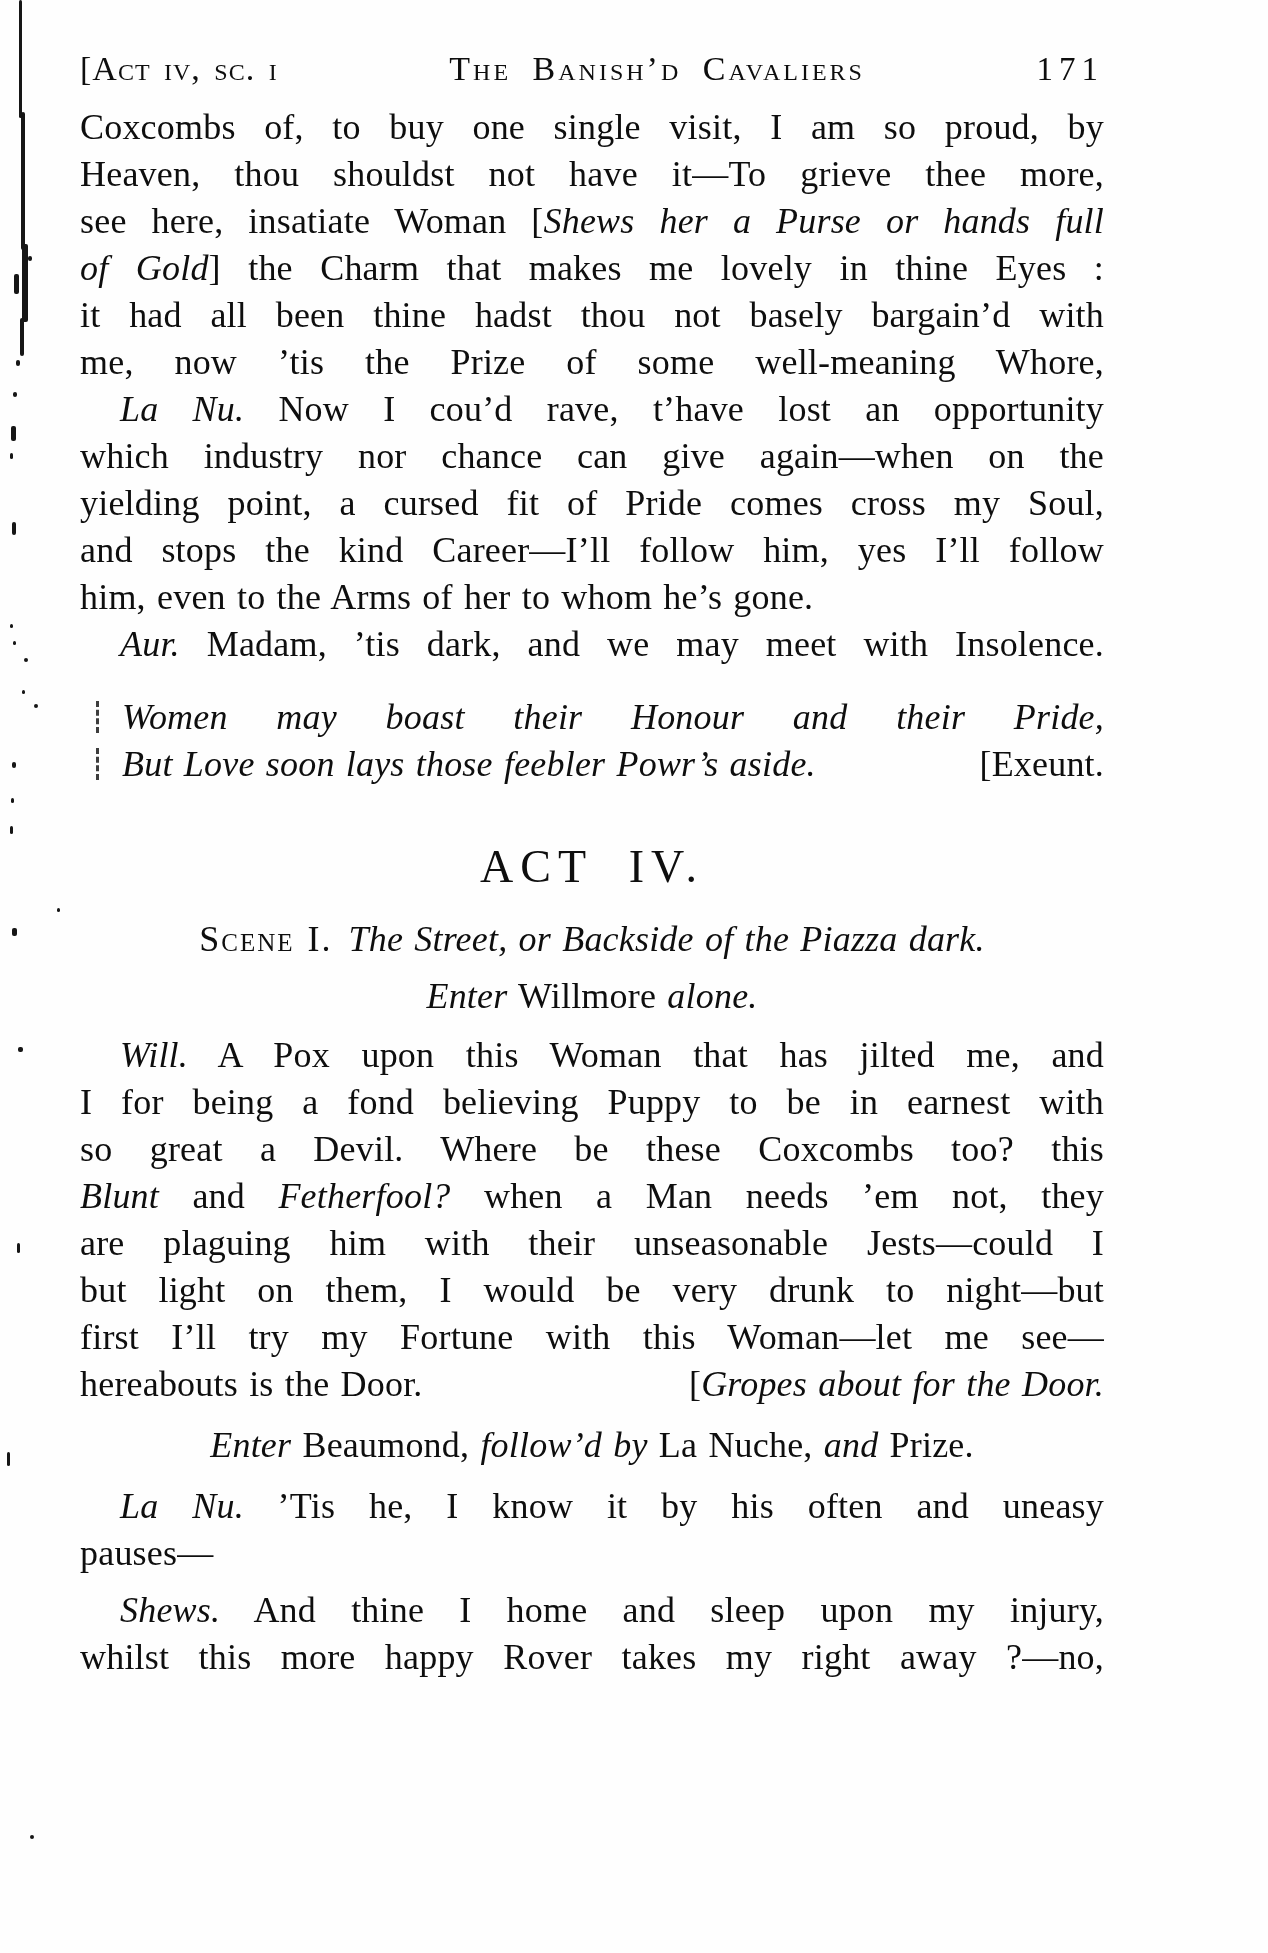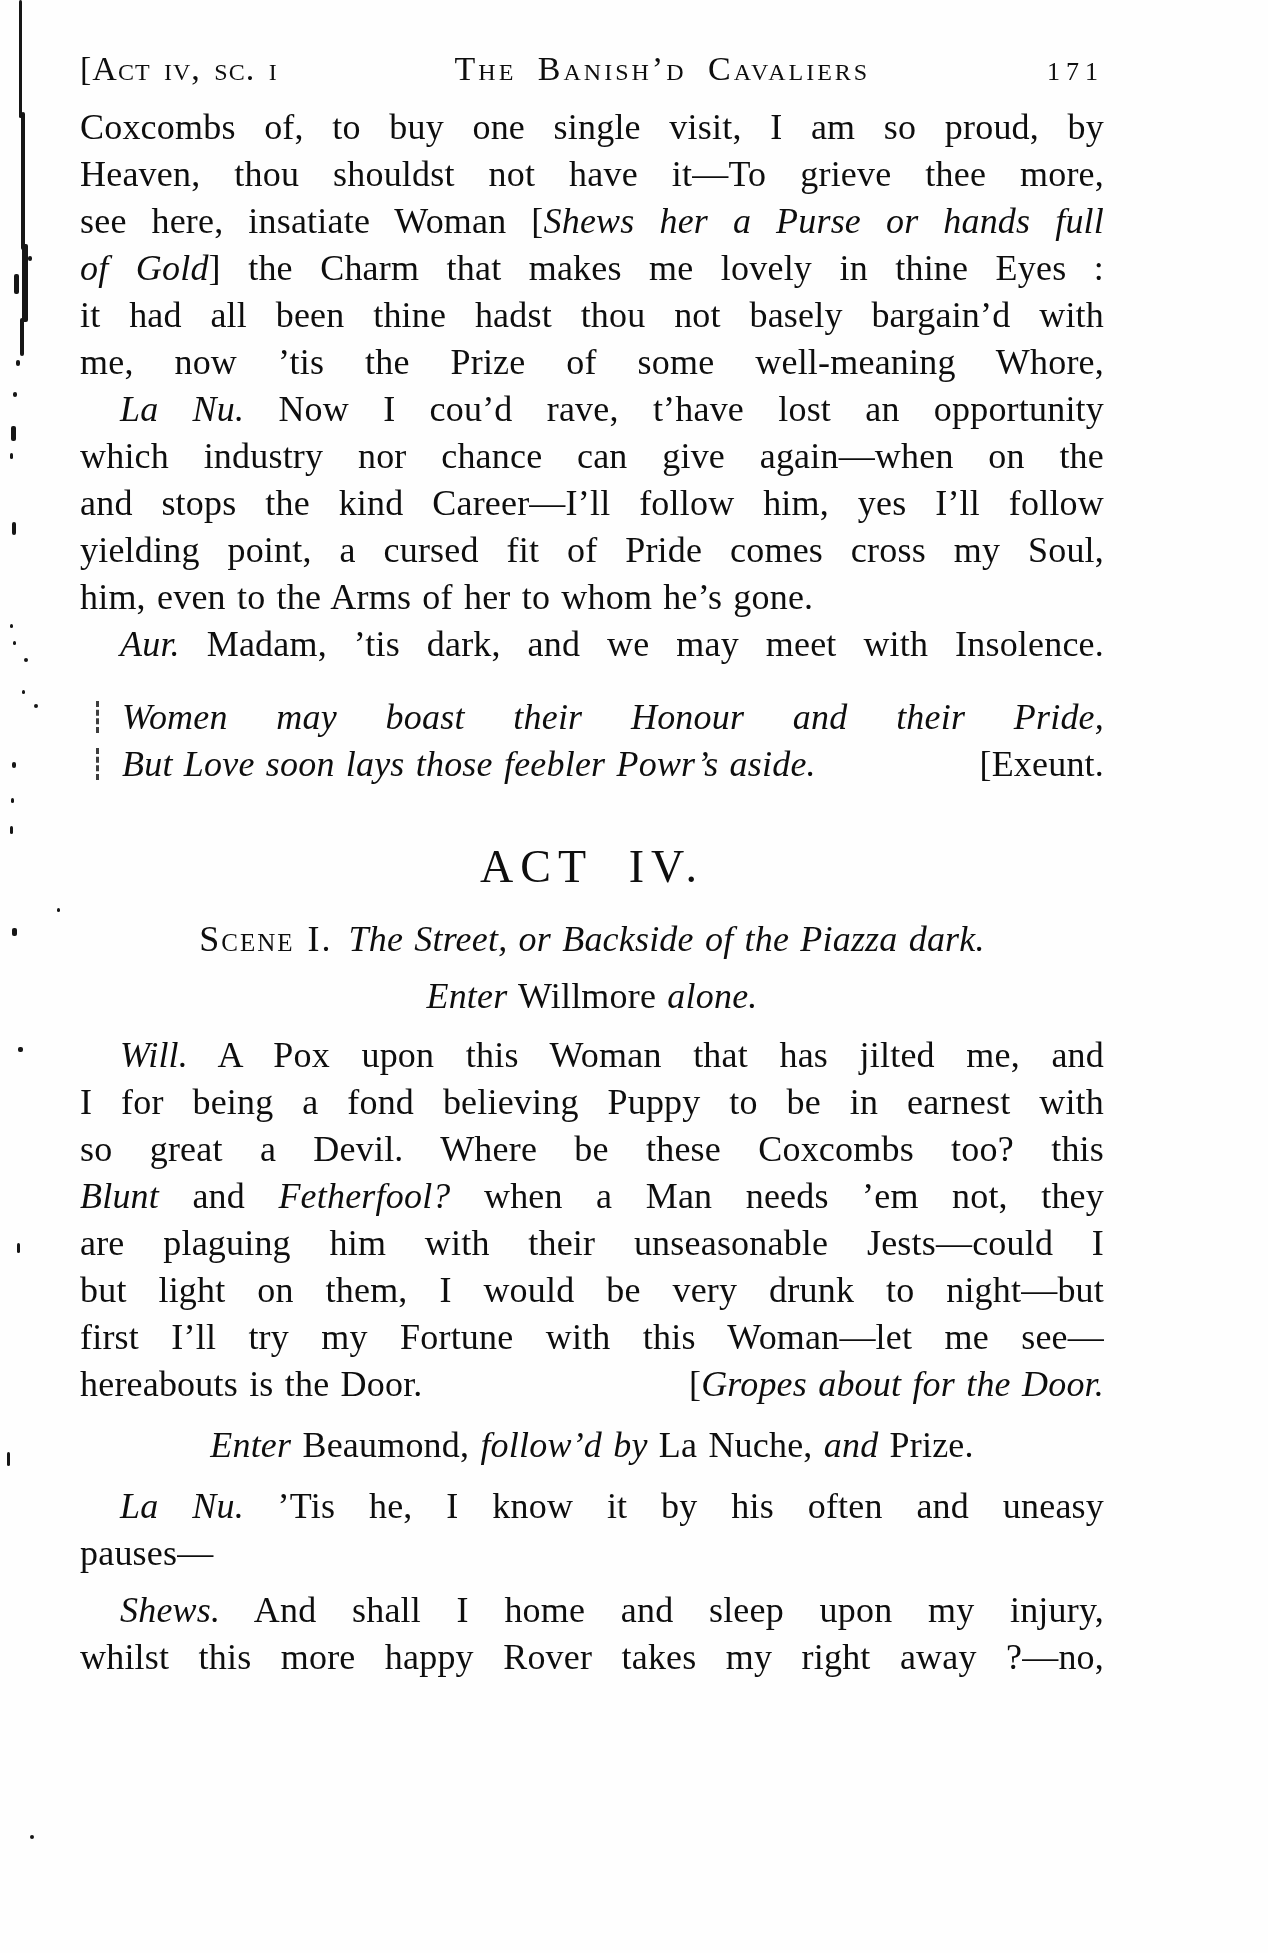--- a/index.html
+++ b/index.html
@@ -12,21 +12,21 @@
     overflow:hidden;
   }
   .column{position:absolute;left:80px;top:50px;width:1024px;}
   
   .header-row{
     display:flex;justify-content:space-between;align-items:baseline;
     margin-bottom:16px;white-space:nowrap;
   }
   .header-left{font-variant:small-caps;font-size:34px;letter-spacing:1px;word-spacing:4px;}
   .header-title{font-variant:small-caps;font-size:34px;letter-spacing:3px;word-spacing:10px;}
-  .header-page{font-size:26px;letter-spacing:6px;}
+  .header-page{font-size:33px;letter-spacing:6px;}
   
   .block{margin:0;}
   .block.verse{margin:26px 0 0 0;}
   .block.act{margin:54px 0 24px 0;}
   .block.scene{margin:0 0 10px 0;}
   .block.stage{margin:0 0 12px 0;}
   .block.stage2{margin:14px 0 14px 0;}
   .block.speechgap{margin:0 0 10px 0;}
   .line{
     font-size:36px;line-height:47px;word-spacing:2px;
@@ -66,22 +66,22 @@
           <div class="line justify"><span class="run-r">Coxcombs of, to buy one single visit, I am so proud, by</span></div>
           <div class="line justify"><span class="run-r">Heaven, thou shouldst not have it—To grieve thee more,</span></div>
           <div class="line justify"><span class="run-r">see here, insatiate Woman [</span><span class="run-i">Shews her a Purse or hands full</span></div>
           <div class="line justify"><span class="run-i">of Gold</span><span class="run-r">] the Charm that makes me lovely in thine Eyes :</span></div>
           <div class="line justify"><span class="run-r">it had all been thine hadst thou not basely bargain’d with</span></div>
           <div class="line justify"><span class="run-r">me, now ’tis the Prize of some well-meaning Whore,</span></div>
         </div>
         <div class="block speech">
           <div class="line justify indent"><span class="run-i">La Nu.</span><span class="run-r"> Now I cou’d rave, t’have lost an opportunity</span></div>
           <div class="line justify"><span class="run-r">which industry nor chance can give again—when on the</span></div>
+          <div class="line justify"><span class="run-r">yielding point, a cursed fit of Pride comes cross my Soul,</span></div>
           <div class="line justify"><span class="run-r">and stops the kind Career—I’ll follow him, yes I’ll follow</span></div>
-          <div class="line justify"><span class="run-r">yielding point, a cursed fit of Pride comes cross my Soul,</span></div>
           <div class="line left"><span class="run-r">him, even to the Arms of her to whom he’s gone.</span></div>
         </div>
         <div class="block speech">
           <div class="line justify indent"><span class="run-i">Aur.</span><span class="run-r"> Madam, ’tis dark, and we may meet with Insolence.</span></div>
         </div>
         <div class="block verse">
           <div class="line justify"><span class="run-i">Women may boast their Honour and their Pride,</span></div>
           <div class="line spread">
             <span><span class="run-i">But Love soon lays those feebler Powr’s aside.</span></span>
             <span><span class="run-r">[Exeunt.</span></span>
@@ -110,21 +110,21 @@
           </div>
         </div>
         <div class="block stage2">
           <div class="line center"><span class="run-i">Enter</span><span class="run-r"> Beaumond, </span><span class="run-i">follow’d by</span><span class="run-r"> La Nuche, </span><span class="run-i">and</span><span class="run-r"> Prize.</span></div>
         </div>
         <div class="block speechgap">
           <div class="line justify indent"><span class="run-i">La Nu.</span><span class="run-r"> ’Tis he, I know it by his often and uneasy</span></div>
           <div class="line left"><span class="run-r">pauses—</span></div>
         </div>
         <div class="block speech">
-          <div class="line justify indent"><span class="run-i">Shews.</span><span class="run-r"> And shall I home and sleep upon my injury,</span></div>
+          <div class="line justify indent"><span class="run-i">Shews.</span><span class="run-r"> And thine I home and sleep upon my injury,</span></div>
           <div class="line justify"><span class="run-r">whilst this more happy Rover takes my right away ?—no,</span></div>
         </div>
       </div>
   </div>
 
   <div id="artifacts">
       <div class="artifact" style="left: 19px; top: 0px; width: 3px; height: 118px;"></div>
       <div class="artifact" style="left: 21px; top: 112px; width: 4px; height: 138px;"></div>
       <div class="artifact" style="left: 22px; top: 244px; width: 6px; height: 78px;"></div>
       <div class="artifact" style="left: 20px; top: 318px; width: 4px; height: 38px;"></div>

